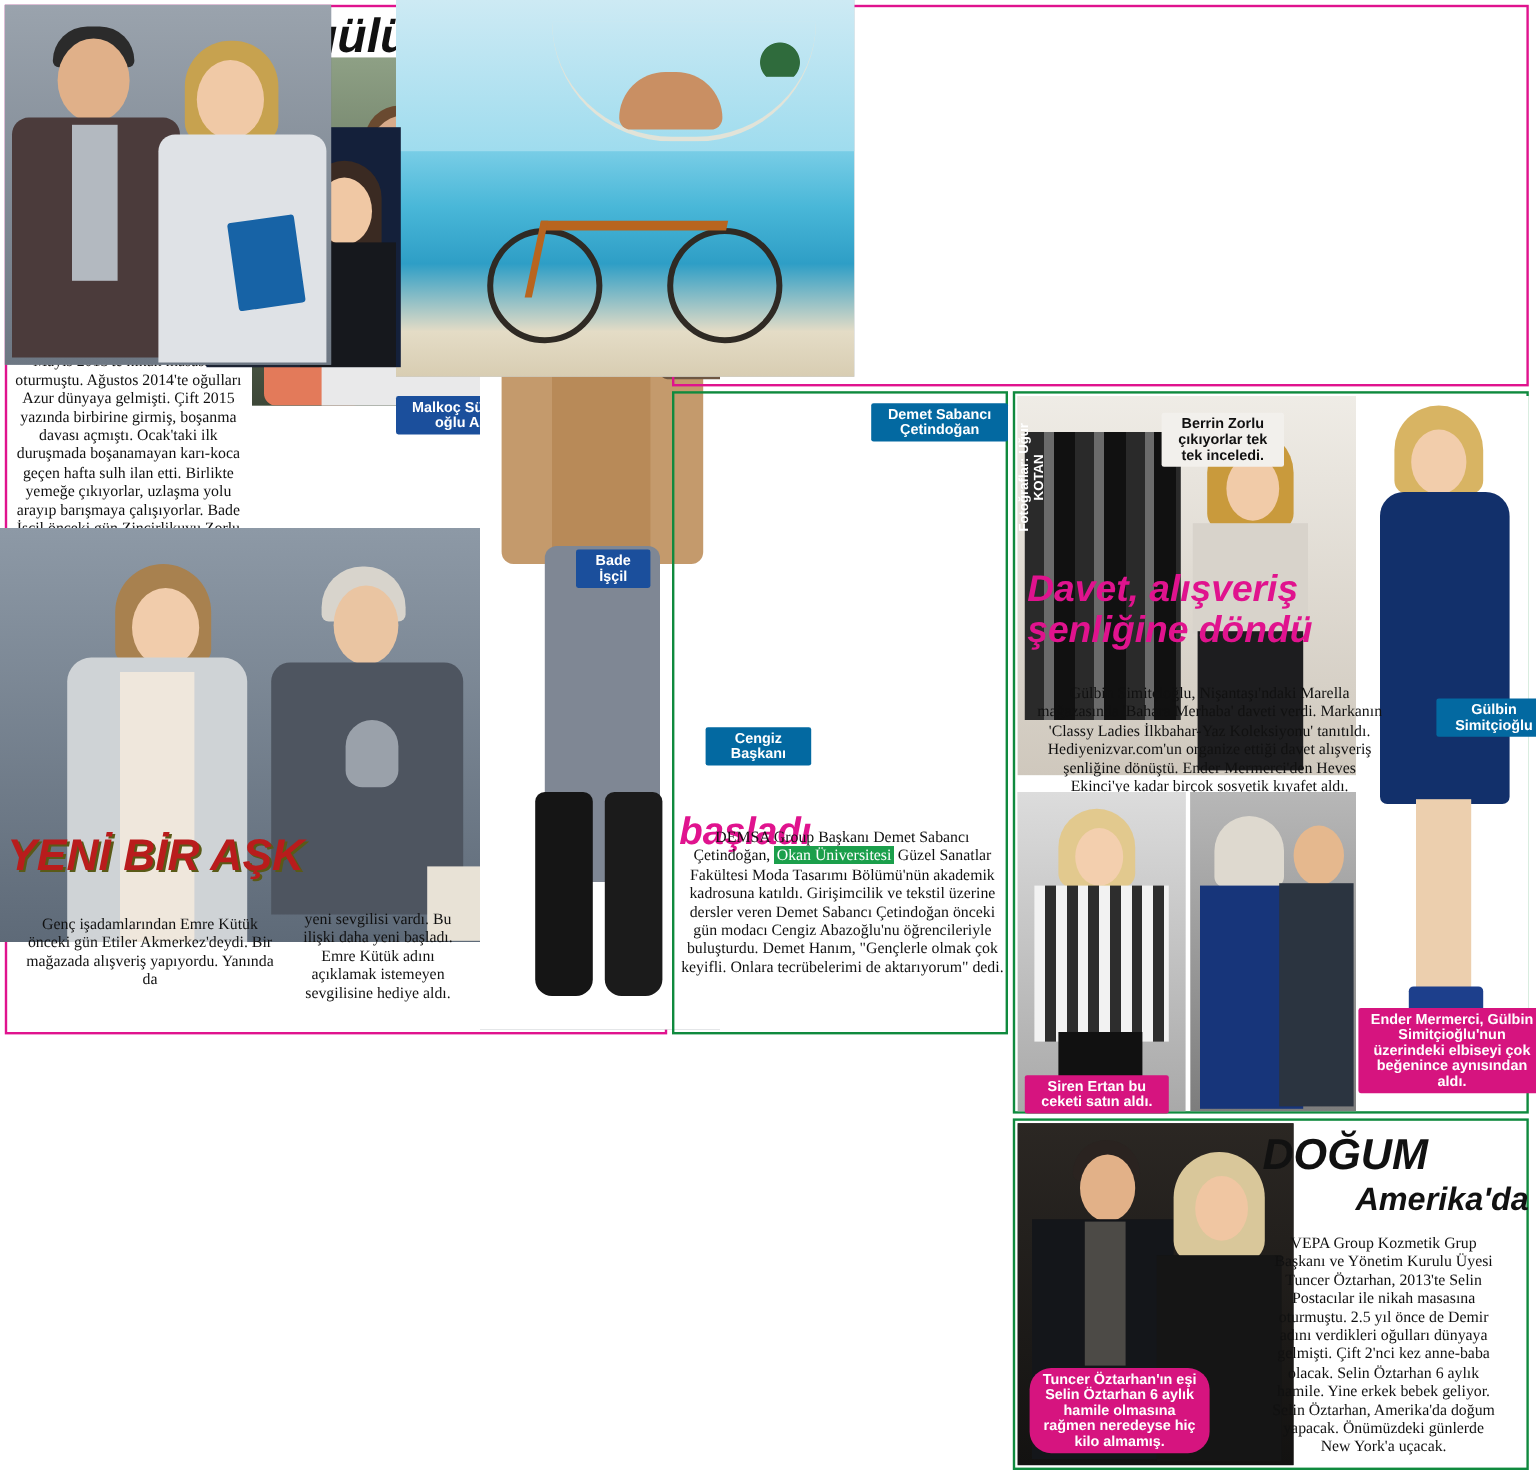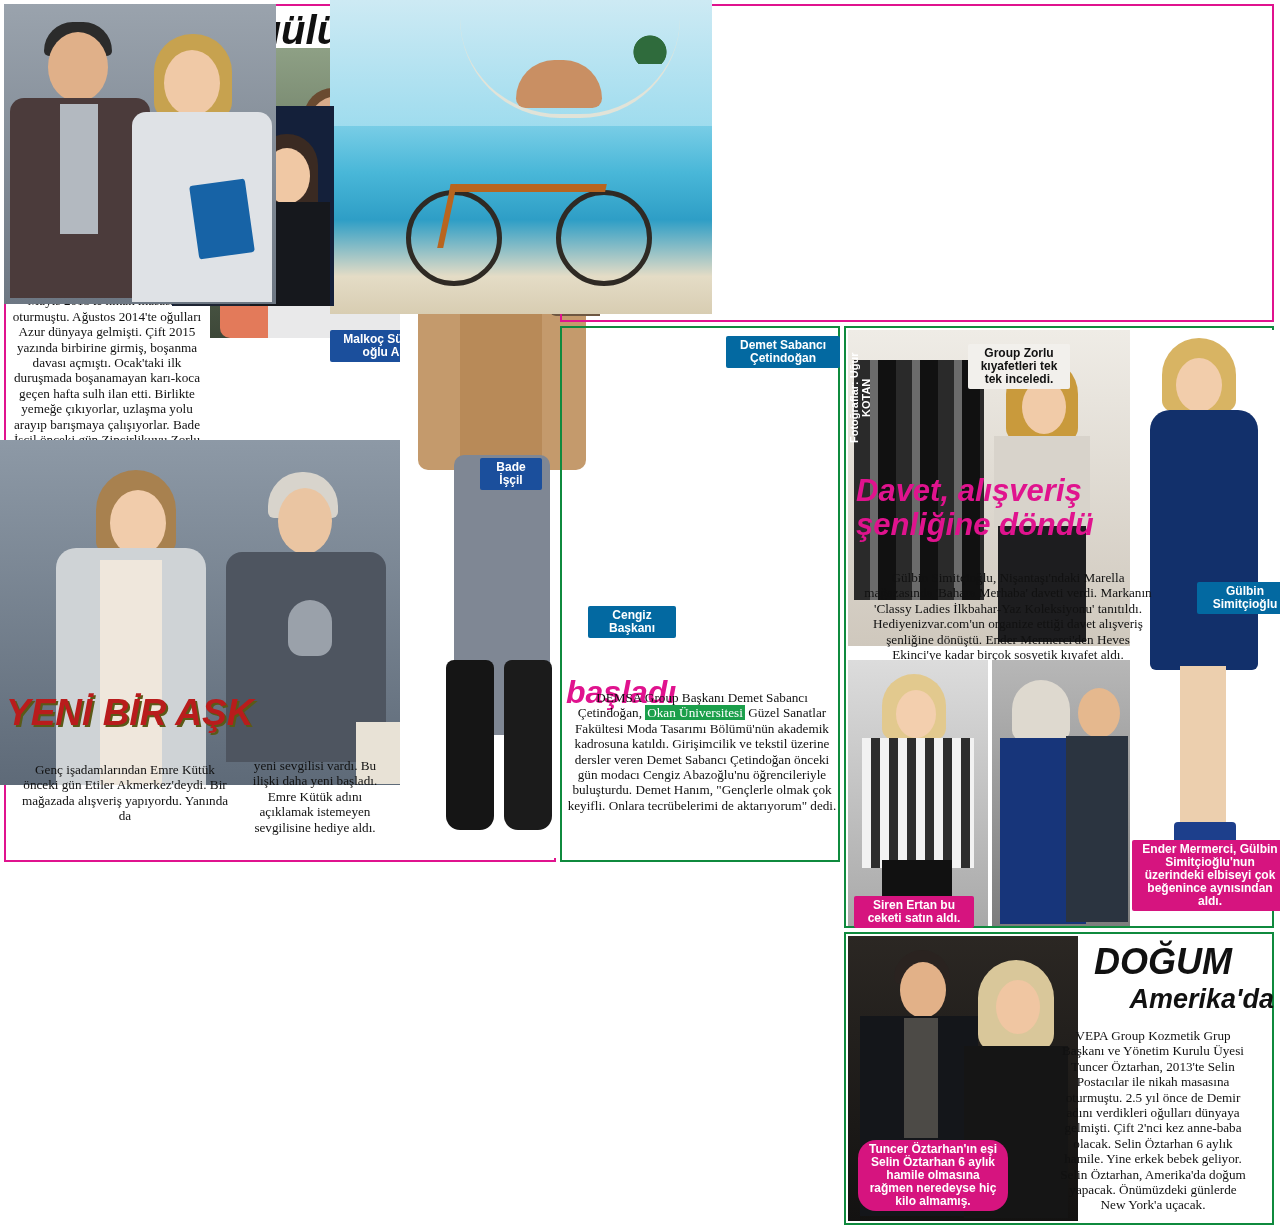--- a/index.html
+++ b/index.html
@@ -134,21 +134,21 @@
   #col5{left:844px;top:932px;width:430px;height:293px;border:2px solid #0f8a3e;}
   #ph-tuncer{left:848px;top:936px;width:230px;height:285px;background:#1b1a18;}
   #ph-tuncer .bgg{position:absolute;inset:0;background:linear-gradient(180deg,#2b2723,#131211);}
   #ph-tuncer .m-hair{position:absolute;left:46px;top:14px;width:56px;height:34px;border-radius:28px 28px 6px 6px;background:#2a2320;}
   #ph-tuncer .m-face{position:absolute;left:52px;top:26px;width:46px;height:56px;border-radius:50%;background:#e2b188;}
   #ph-tuncer .m-suit{position:absolute;left:12px;top:80px;width:118px;height:200px;background:#14161a;}
   #ph-tuncer .scarf{position:absolute;left:56px;top:82px;width:34px;height:120px;background:#4c4a46;}
   #ph-tuncer .w-hair{position:absolute;left:130px;top:24px;width:76px;height:92px;border-radius:38px 38px 18px 18px;background:#d9c79a;}
   #ph-tuncer .w-face{position:absolute;left:148px;top:44px;width:44px;height:54px;border-radius:50%;background:#f0c6a2;}
   #ph-tuncer .w-dress{position:absolute;left:116px;top:110px;width:104px;height:172px;background:#151515;}
-  #dogum-title{position:absolute;left:1052px;top:944px;width:222px;font-family:"Liberation Sans",sans-serif;font-weight:bold;font-style:italic;font-size:36px;line-height:36px;color:#111;text-align:center;}
+  #dogum-title{position:absolute;left:1052px;top:944px;width:222px;font-family:"Liberation Sans",sans-serif;font-weight:bold;font-style:italic;font-size:36px;line-height:36px;color:#111;text-align:left;}
   #dogum-sub{position:absolute;left:1052px;top:986px;width:222px;font-family:"Liberation Sans",sans-serif;font-weight:bold;font-style:italic;font-size:27px;line-height:27px;color:#111;text-align:right;}
   #dogum-text{left:1058px;top:1028px;width:190px;}
   #cap-tuncer{left:858px;top:1140px;width:140px;border-radius:18px;}
 </style>
 </head>
 <body>
 
 <div class="page">
 
   <div class="blk" id="col1"></div>
@@ -261,21 +261,21 @@
   <div class="blk" id="col4"></div>
   <div class="photo" id="ph-berrin">
     <div class="wall"></div>
       <div class="rack"></div>
     <div class="w-hair"></div>
       <div class="w-face"></div>
       <div class="w-top"></div>
       <div class="w-skirt"></div>
   </div>
   <div id="photog">Fotoğraflar: Uğur KOTAN</div>
-  <div class="cap dark" id="cap-berrin" style="background:#f2f0ec;color:#111;">Group Zorlu kıyafetleri tek tek inceledi.</div>
+  <div class="cap dark" id="cap-berrin" style="background:#f2f0ec;color:#111;">Berrin Zorlu çıkıyorlar tek tek inceledi.</div>
   <div class="photo" id="ph-gulbin">
     <div class="hair"></div>
       <div class="face"></div>
       <div class="dress"></div>
       <div class="legs"></div>
       <div class="shoe"></div>
   </div>
   <div class="cap teal" id="cap-gulbin">Gülbin Simitçioğlu</div>
   <h2 id="davet-title">
     <span>Davet, alışveriş</span><br>

